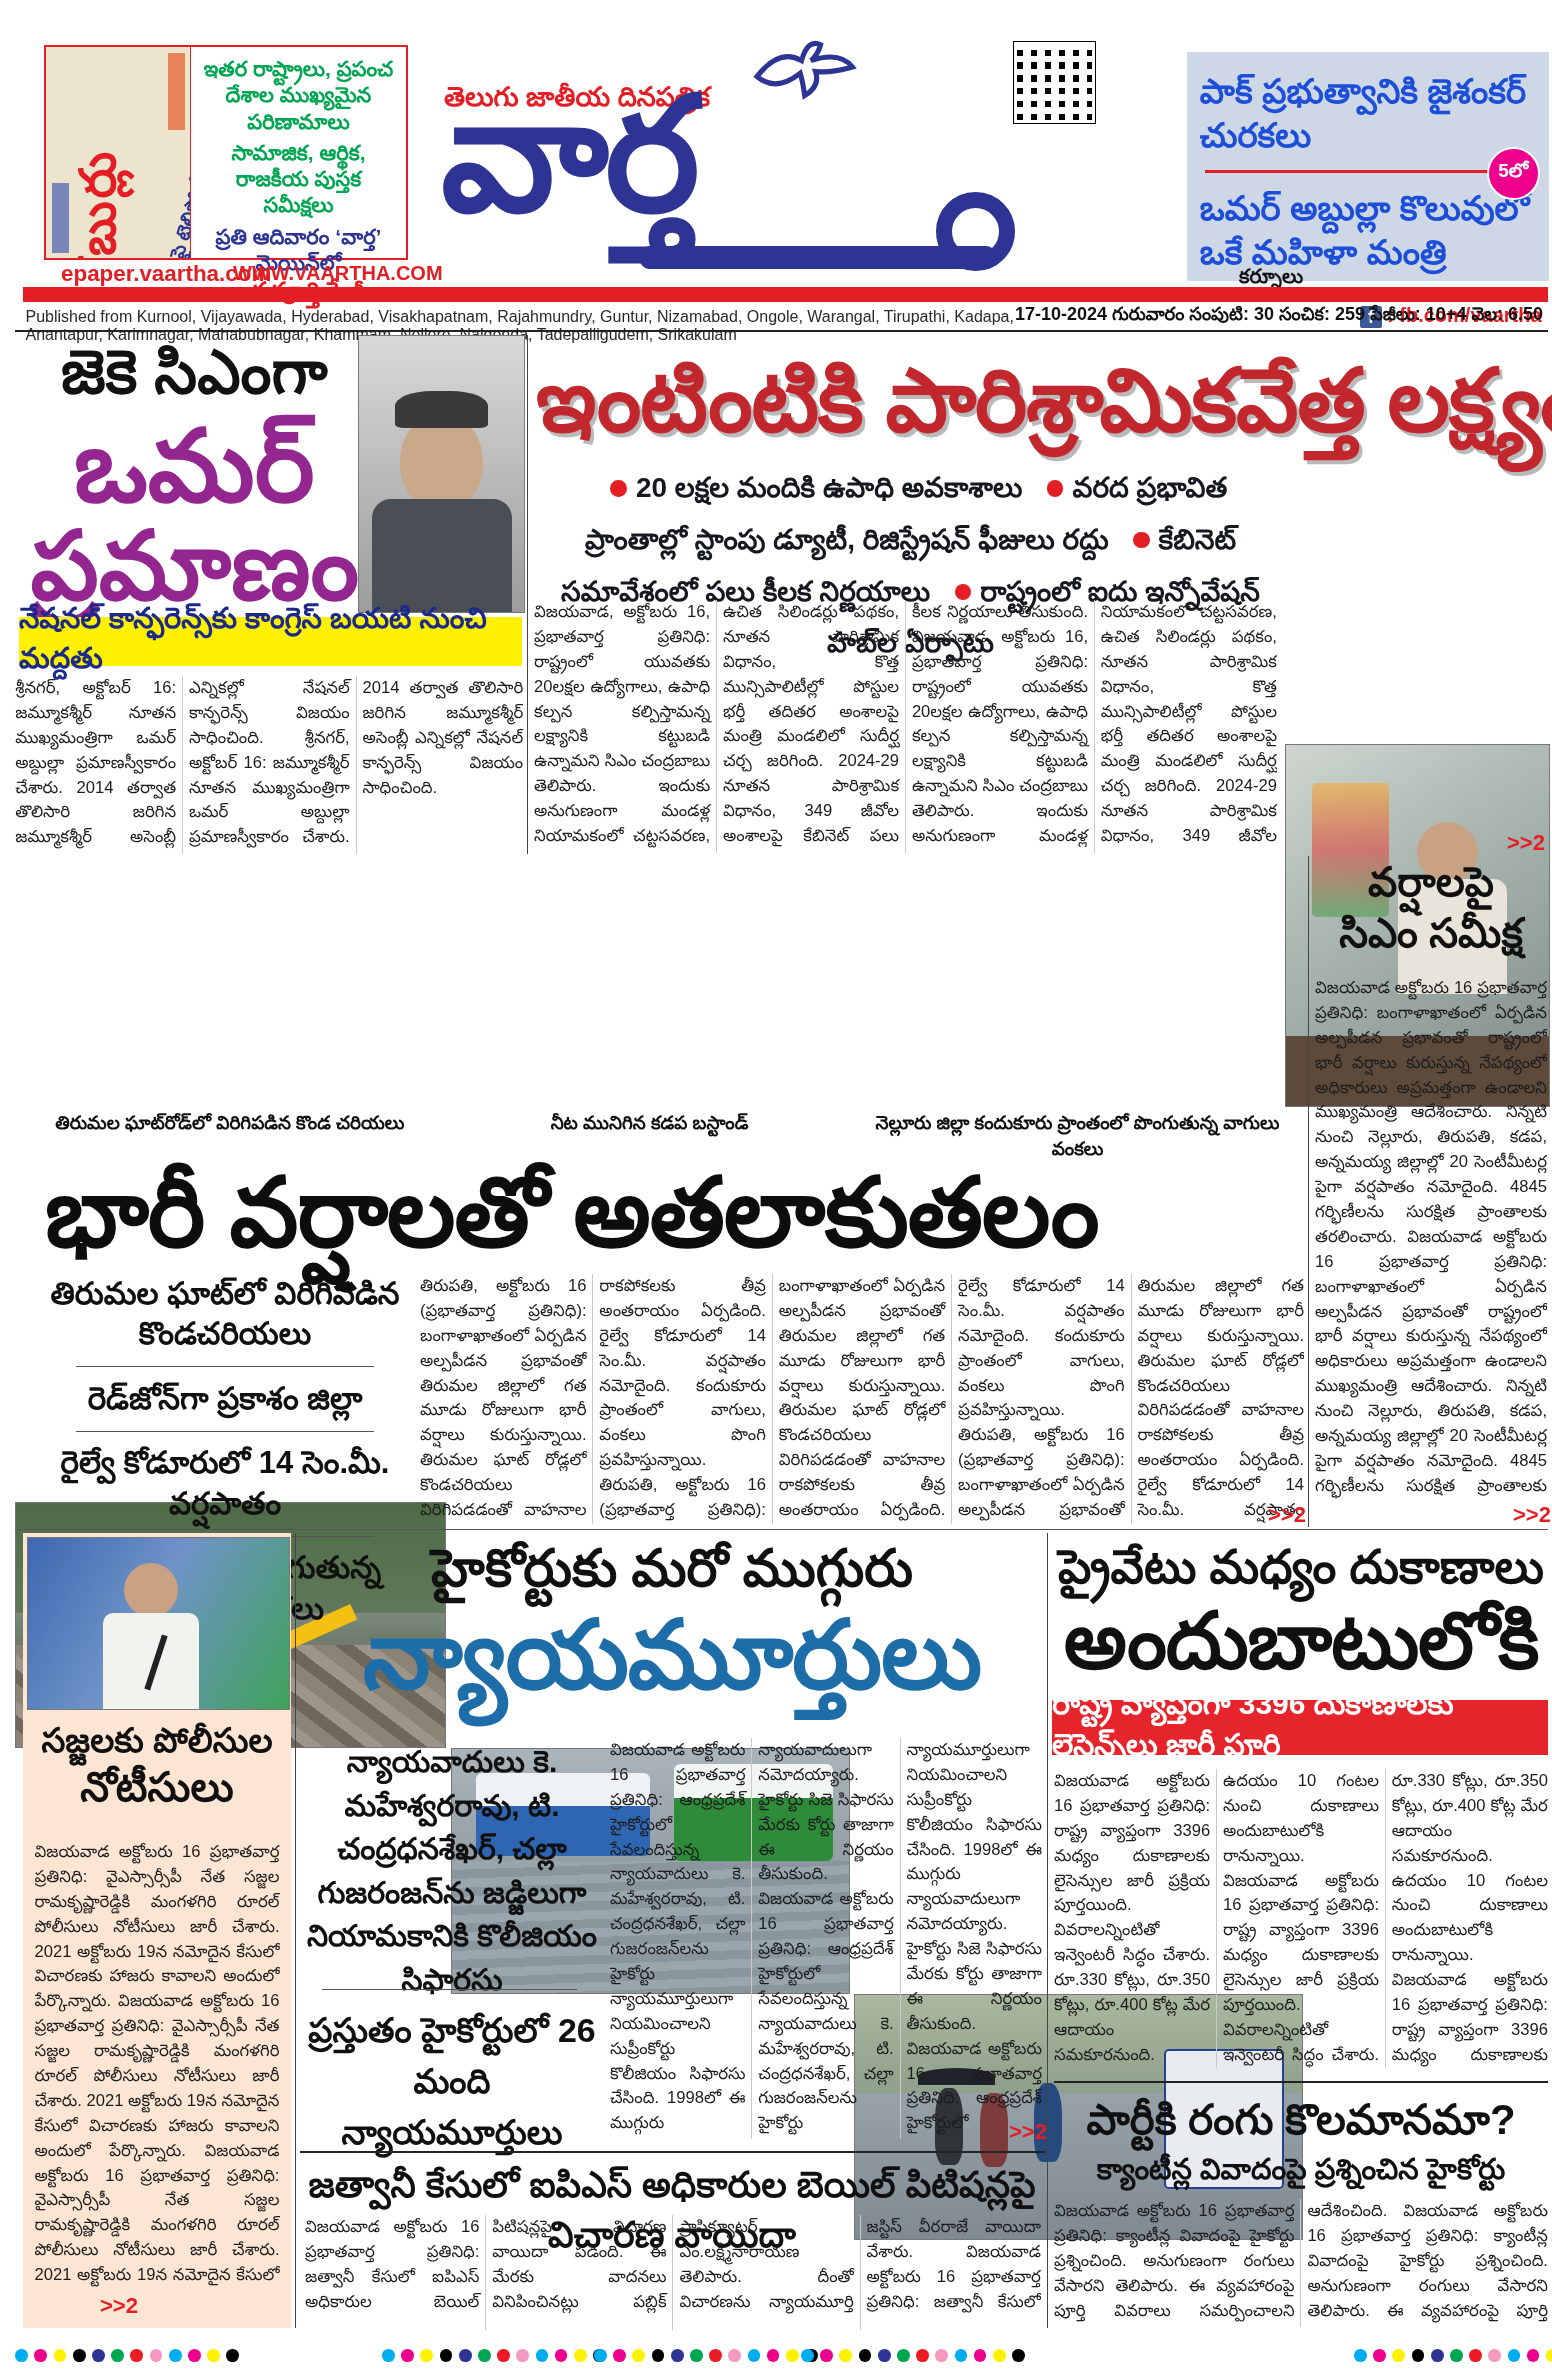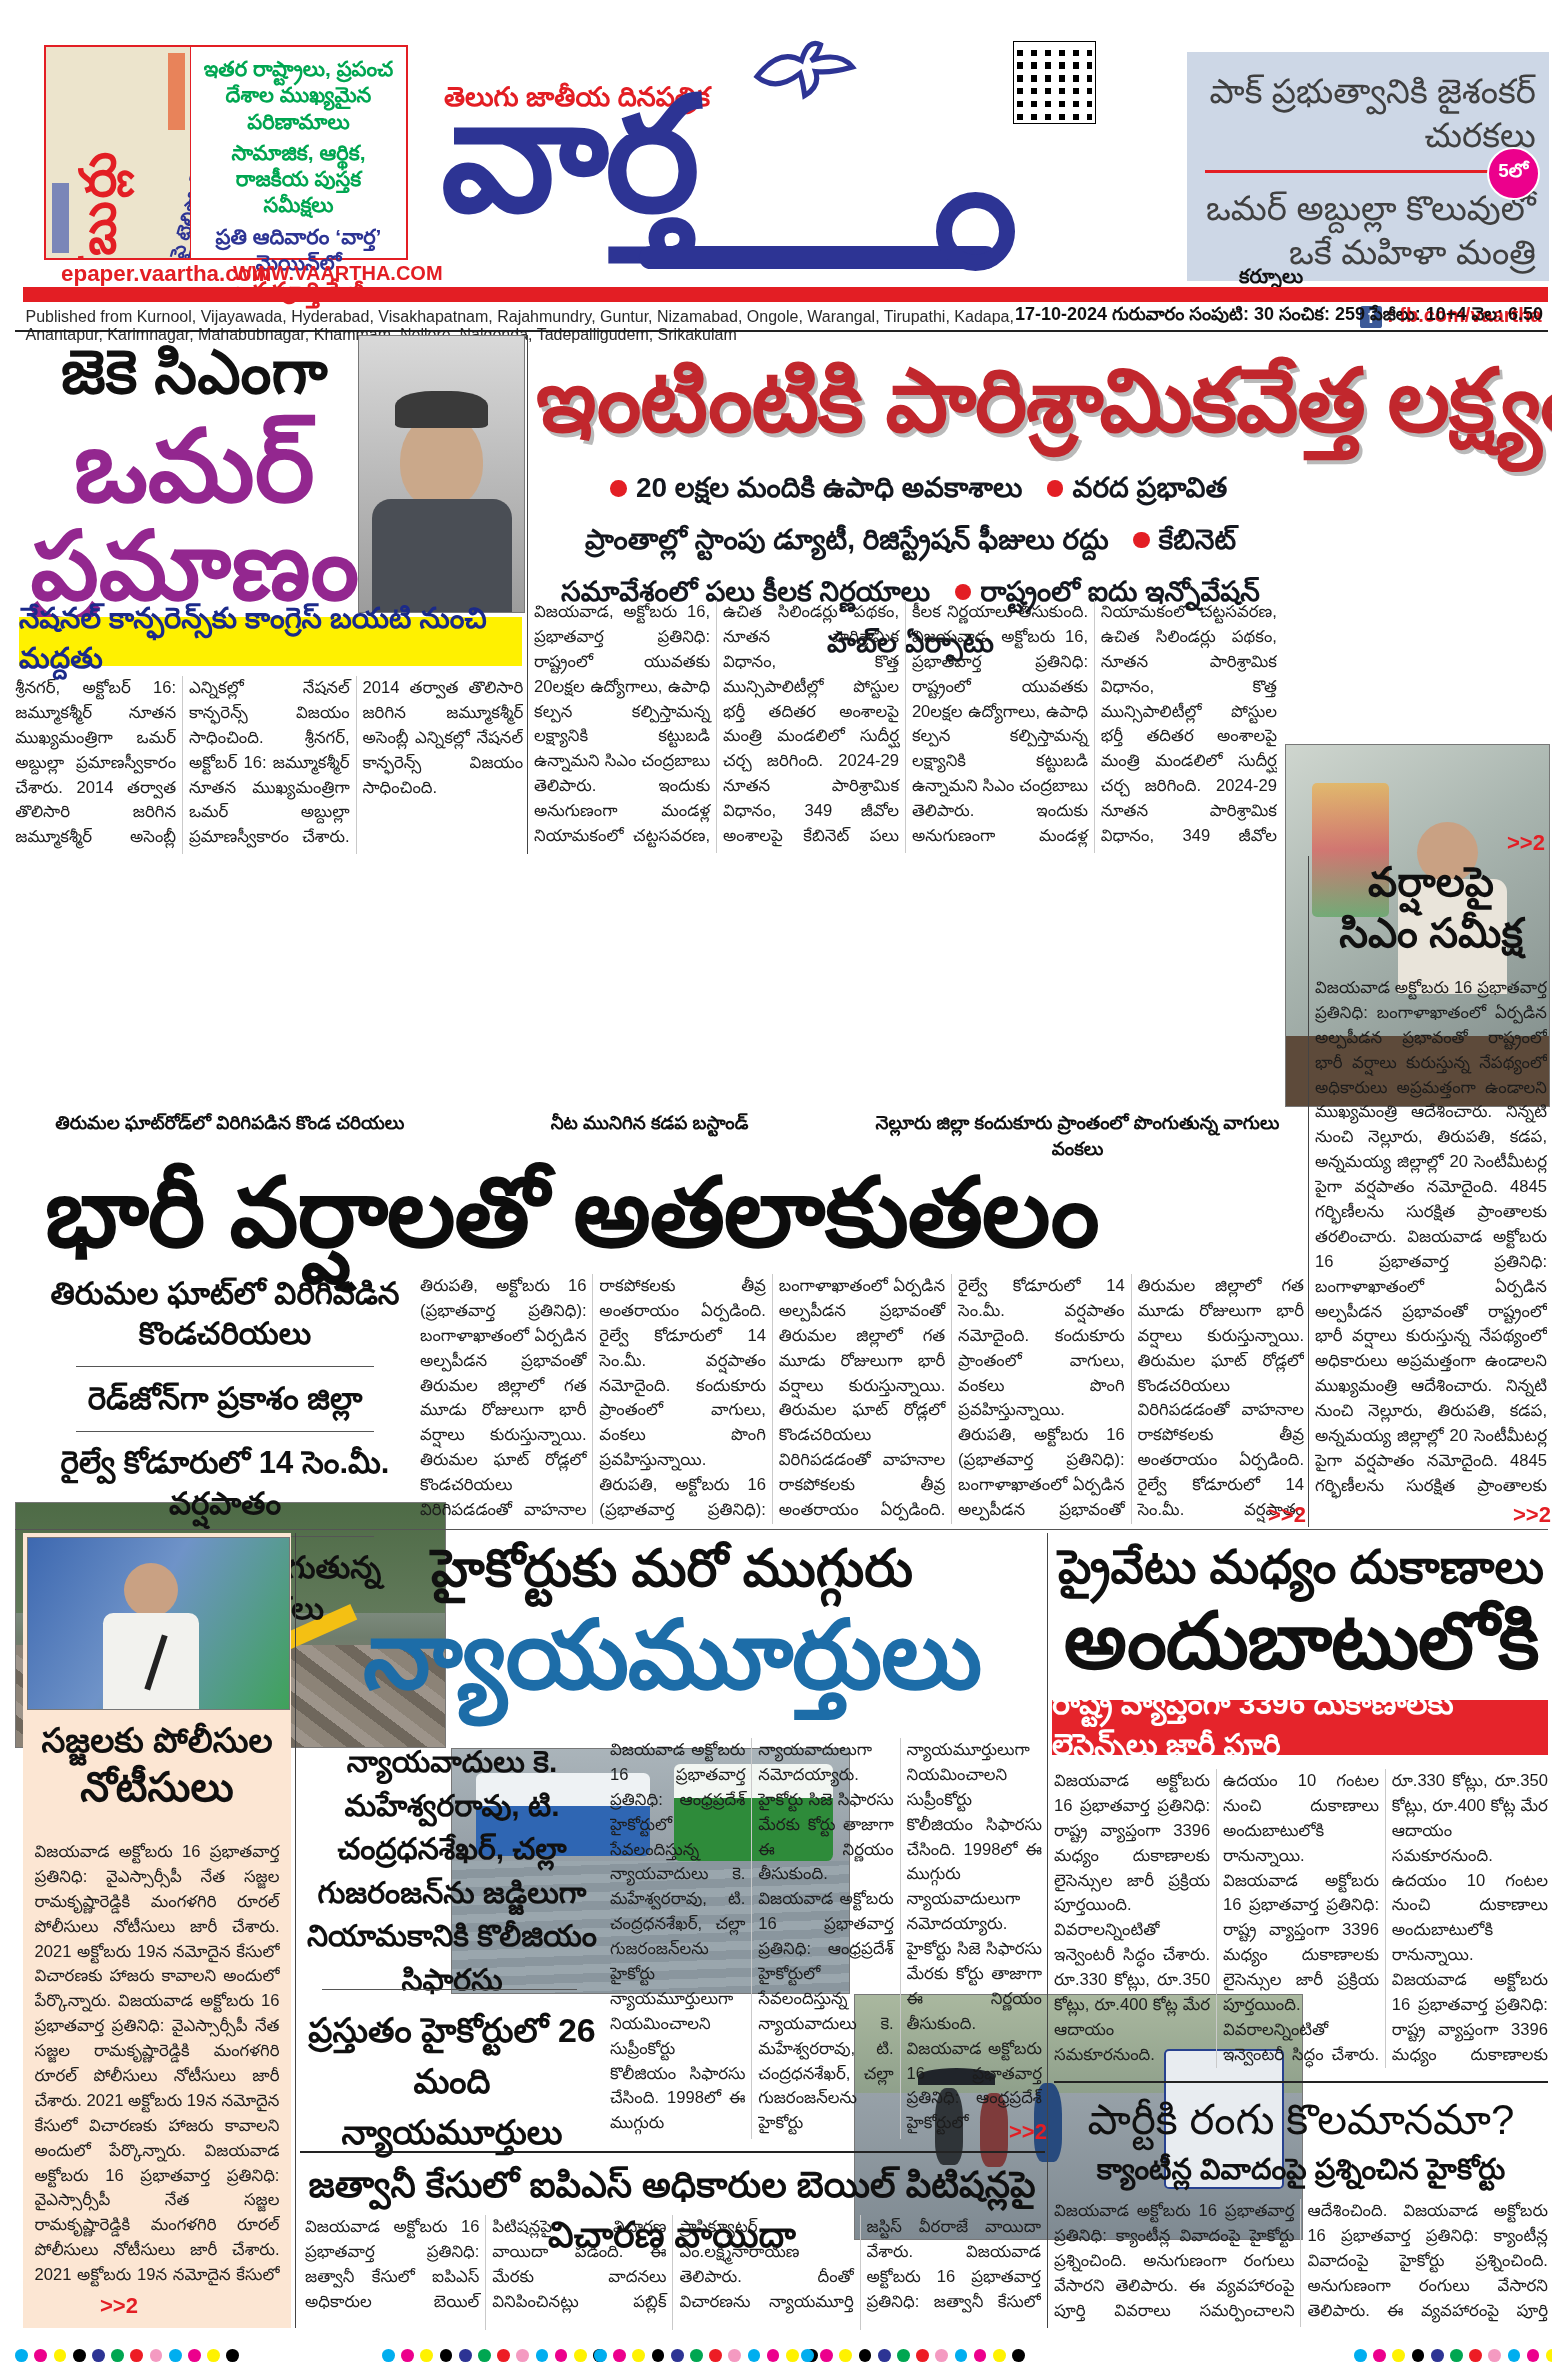--- a/index.html
+++ b/index.html
@@ -28,21 +28,21 @@
   .logo-tag{color:#e31e24;font-weight:bold;font-size:27px;}
   .logo-word{color:#2d3494;font-weight:bold;font-size:160px;line-height:0.9;letter-spacing:-3.8px;}
   .logo-swoosh{position:absolute;background:#2d3494;height:23px;border-radius:11.5px;}
   .logo-curl{position:absolute;width:47px;height:47px;border:16.6px solid #2d3494;border-radius:50%;}
   .qr{background:
       repeating-linear-gradient(0deg,#000 0 6.4px,#fff 6.4px 12.8px),
       repeating-linear-gradient(90deg,#000 0 6.4px,#fff 6.4px 14px);
       background-blend-mode:screen;border:3.8px solid #fff;outline:1.3px solid #000;}
   
   .trbox{background:#cdd7e6;padding:16.6px 12.8px 11.5px;}
-  .tr-h{font-weight:normal;font-size:34px;line-height:1.3;color:#404040;text-align:right;}
+  .tr-h{font-weight:bold;font-size:34px;line-height:1.3;color:#1d4ed8;text-align:left;}
   .tr-rule{position:relative;height:3.2px;background:#e31e24;margin:12.8px 5.1px;}
   .badge{position:absolute;right:-9px;top:-23px;width:49px;height:49px;border-radius:50%;
          background:#ec008c;color:#fff;font-weight:bold;font-size:19px;display:flex;
          align-items:center;justify-content:center;border:2.6px solid #fff;}
   .fbicon{display:inline-block;width:22px;height:22px;background:#3b5998;color:#fff;
           font-weight:bold;font-size:18px;text-align:center;line-height:22px;border-radius:2.6px;
           vertical-align:middle;margin-right:5.1px;}
   .redbar{background:#e31e24;}
   
   .kicker-jk{font-weight:bold;font-size:61px;color:#111;}
@@ -246,21 +246,21 @@
   <div class="abs body-text" style="left:305px;top:2215px;width:736px;height:115px;column-count:4;">విజయవాడ అక్టోబరు 16 ప్రభాతవార్త ప్రతినిధి: జత్వానీ కేసులో ఐపిఎస్ అధికారుల బెయిల్ పిటిషన్లపై విచారణ వాయిదా పడింది. ఈ మేరకు వాదనలు వినిపించినట్లు పబ్లిక్ ప్రాసిక్యూటర్ ఎం.లక్ష్మీనారాయణ తెలిపారు. దీంతో విచారణను న్యాయమూర్తి జస్టిస్ వీరరాజే వాయిదా వేశారు. విజయవాడ అక్టోబరు 16 ప్రభాతవార్త ప్రతినిధి: జత్వానీ కేసులో ఐపిఎస్ అధికారుల బెయిల్ పిటిషన్లపై విచారణ వాయిదా పడింది. ఈ మేరకు వాదనలు వినిపించినట్లు పబ్లిక్ ప్రాసిక్యూటర్ ఎం.లక్ష్మీనారాయణ తెలిపారు. దీంతో విచారణను న్యాయమూర్తి జస్టిస్ వీరరాజే వాయిదా వేశారు.</div>
 
   <div class="abs vrule" style="left:1047px;top:1533px;height:795px;"></div>
 
   <div class="abs ctr liq-h1" style="left:1054px;top:1539px;width:494px;">ప్రైవేటు మధ్యం దుకాణాలు</div>
   <div class="abs ctr liq-h2" style="left:1054px;top:1595px;width:494px;">అందుబాటులోకి</div>
   <div class="abs banner" style="left:1052px;top:1700px;width:496px;height:55px;">రాష్ట్ర వ్యాప్తంగా 3396 దుకాణాలకు లైసెన్స్‌లు జారీ పూర్తి</div>
   <div class="abs body-text" style="left:1054px;top:1769px;width:494px;height:299px;column-count:3;">విజయవాడ అక్టోబరు 16 ప్రభాతవార్త ప్రతినిధి: రాష్ట్ర వ్యాప్తంగా 3396 మధ్యం దుకాణాలకు లైసెన్సుల జారీ ప్రక్రియ పూర్తయింది. వివరాలన్నింటితో ఇన్వెంటరీ సిద్ధం చేశారు. రూ.330 కోట్లు, రూ.350 కోట్లు, రూ.400 కోట్ల మేర ఆదాయం సమకూరనుంది. ఉదయం 10 గంటల నుంచి దుకాణాలు అందుబాటులోకి రానున్నాయి. విజయవాడ అక్టోబరు 16 ప్రభాతవార్త ప్రతినిధి: రాష్ట్ర వ్యాప్తంగా 3396 మధ్యం దుకాణాలకు లైసెన్సుల జారీ ప్రక్రియ పూర్తయింది. వివరాలన్నింటితో ఇన్వెంటరీ సిద్ధం చేశారు. రూ.330 కోట్లు, రూ.350 కోట్లు, రూ.400 కోట్ల మేర ఆదాయం సమకూరనుంది. ఉదయం 10 గంటల నుంచి దుకాణాలు అందుబాటులోకి రానున్నాయి. విజయవాడ అక్టోబరు 16 ప్రభాతవార్త ప్రతినిధి: రాష్ట్ర వ్యాప్తంగా 3396 మధ్యం దుకాణాలకు లైసెన్సుల జారీ ప్రక్రియ పూర్తయింది. వివరాలన్నింటితో ఇన్వెంటరీ సిద్ధం చేశారు. రూ.330 కోట్లు, రూ.350 కోట్లు, రూ.400 కోట్ల మేర ఆదాయం సమకూరనుంది. ఉదయం 10 గంటల నుంచి దుకాణాలు అందుబాటులోకి రానున్నాయి.</div>
   <div class="abs hrule" style="left:1054px;top:2081px;width:494px;height:1.9px;"></div>
 
-  <div class="abs ctr" style="left:1054px;top:2096px;width:494px;font-weight:normal;font-size:42px;color:#101010;">పార్టీకి రంగు కొలమానమా?</div>
+  <div class="abs ctr" style="left:1054px;top:2096px;width:494px;font-weight:bold;font-size:42px;color:#101010;">పార్టీకి రంగు కొలమానమా?</div>
   <div class="abs ctr" style="left:1054px;top:2153px;width:494px;font-weight:bold;font-size:29px;color:#101010;">క్యాంటీన్ల వివాదంపై ప్రశ్నించిన హైకోర్టు</div>
   <div class="abs body-text" style="left:1054px;top:2199px;width:494px;height:128px;column-count:2;">విజయవాడ అక్టోబరు 16 ప్రభాతవార్త ప్రతినిధి: క్యాంటీన్ల వివాదంపై హైకోర్టు ప్రశ్నించింది. అనుగుణంగా రంగులు వేసారని తెలిపారు. ఈ వ్యవహారంపై పూర్తి వివరాలు సమర్పించాలని ఆదేశించింది. విజయవాడ అక్టోబరు 16 ప్రభాతవార్త ప్రతినిధి: క్యాంటీన్ల వివాదంపై హైకోర్టు ప్రశ్నించింది. అనుగుణంగా రంగులు వేసారని తెలిపారు. ఈ వ్యవహారంపై పూర్తి వివరాలు సమర్పించాలని ఆదేశించింది.</div>
 
   <div class="abs reg-strip" style="left:15.3px;top:2349px;">
       <div class="reg-dot" style="background: rgb(0, 174, 239);"></div>
       <div class="reg-dot" style="background: rgb(236, 0, 140);"></div>
       <div class="reg-dot" style="background: rgb(255, 242, 0);"></div>
       <div class="reg-dot" style="background: rgb(0, 0, 0);"></div>
       <div class="reg-dot" style="background: rgb(45, 52, 148);"></div>
       <div class="reg-dot" style="background: rgb(0, 166, 81);"></div>

